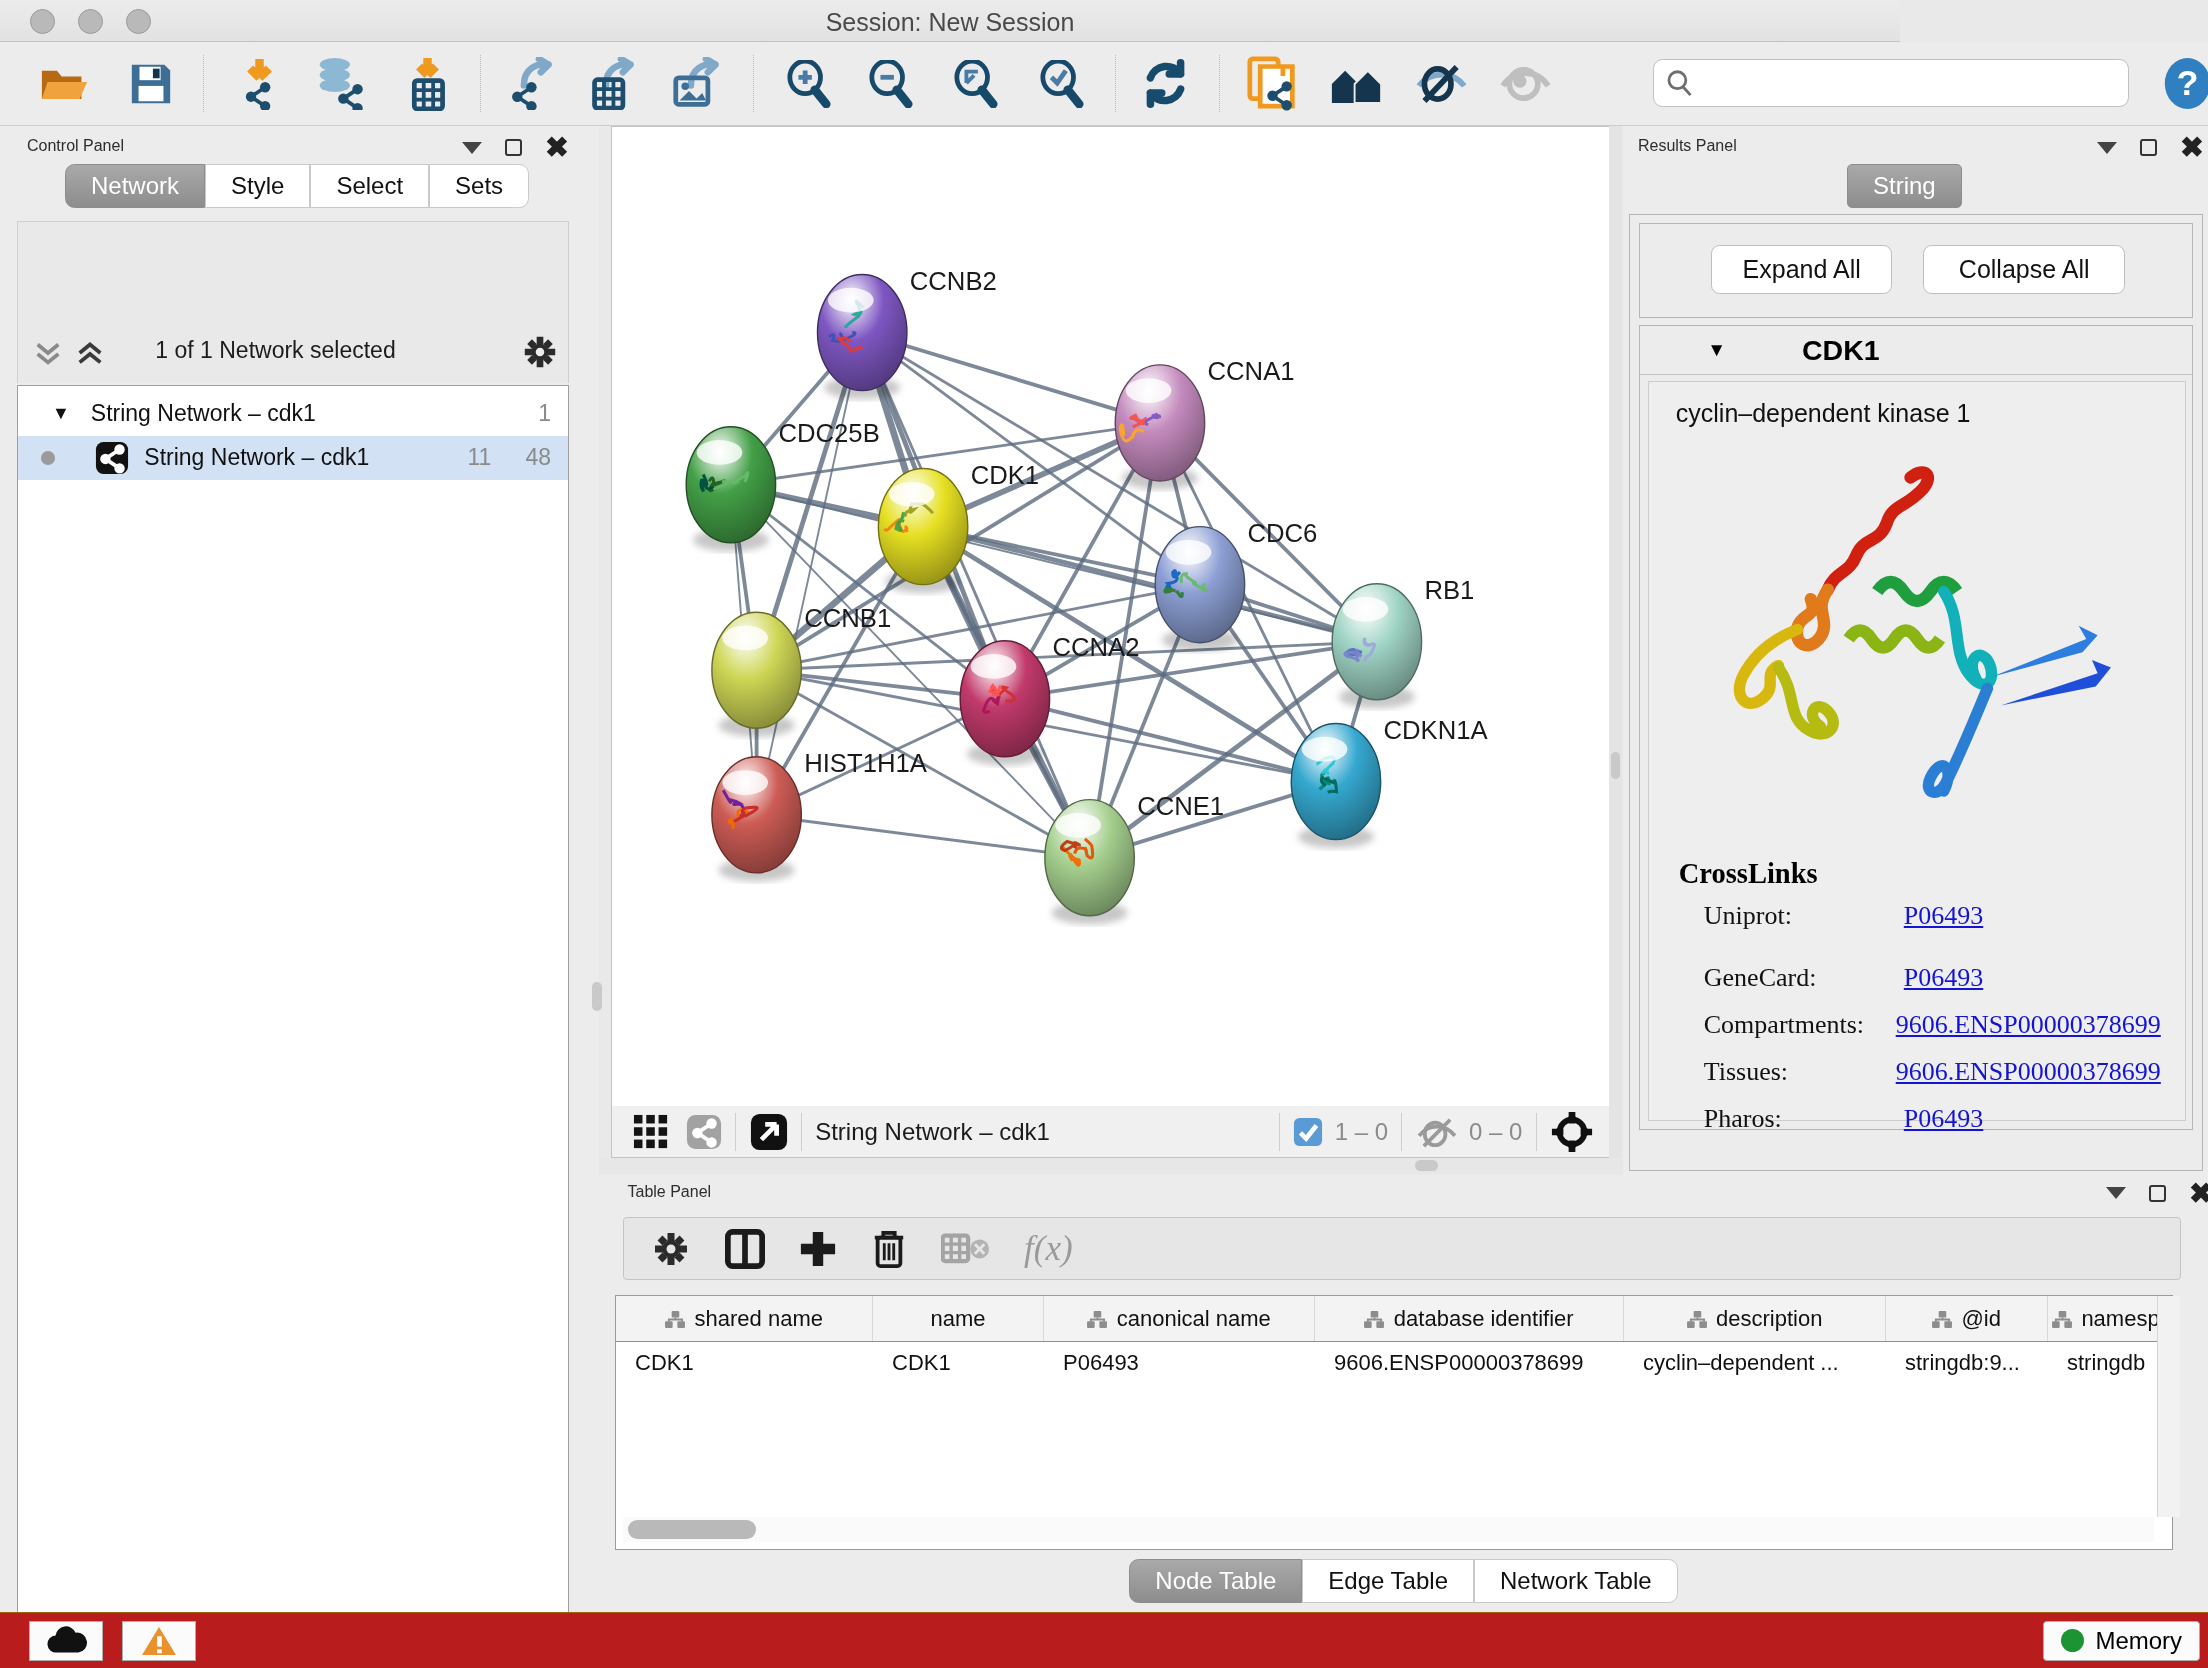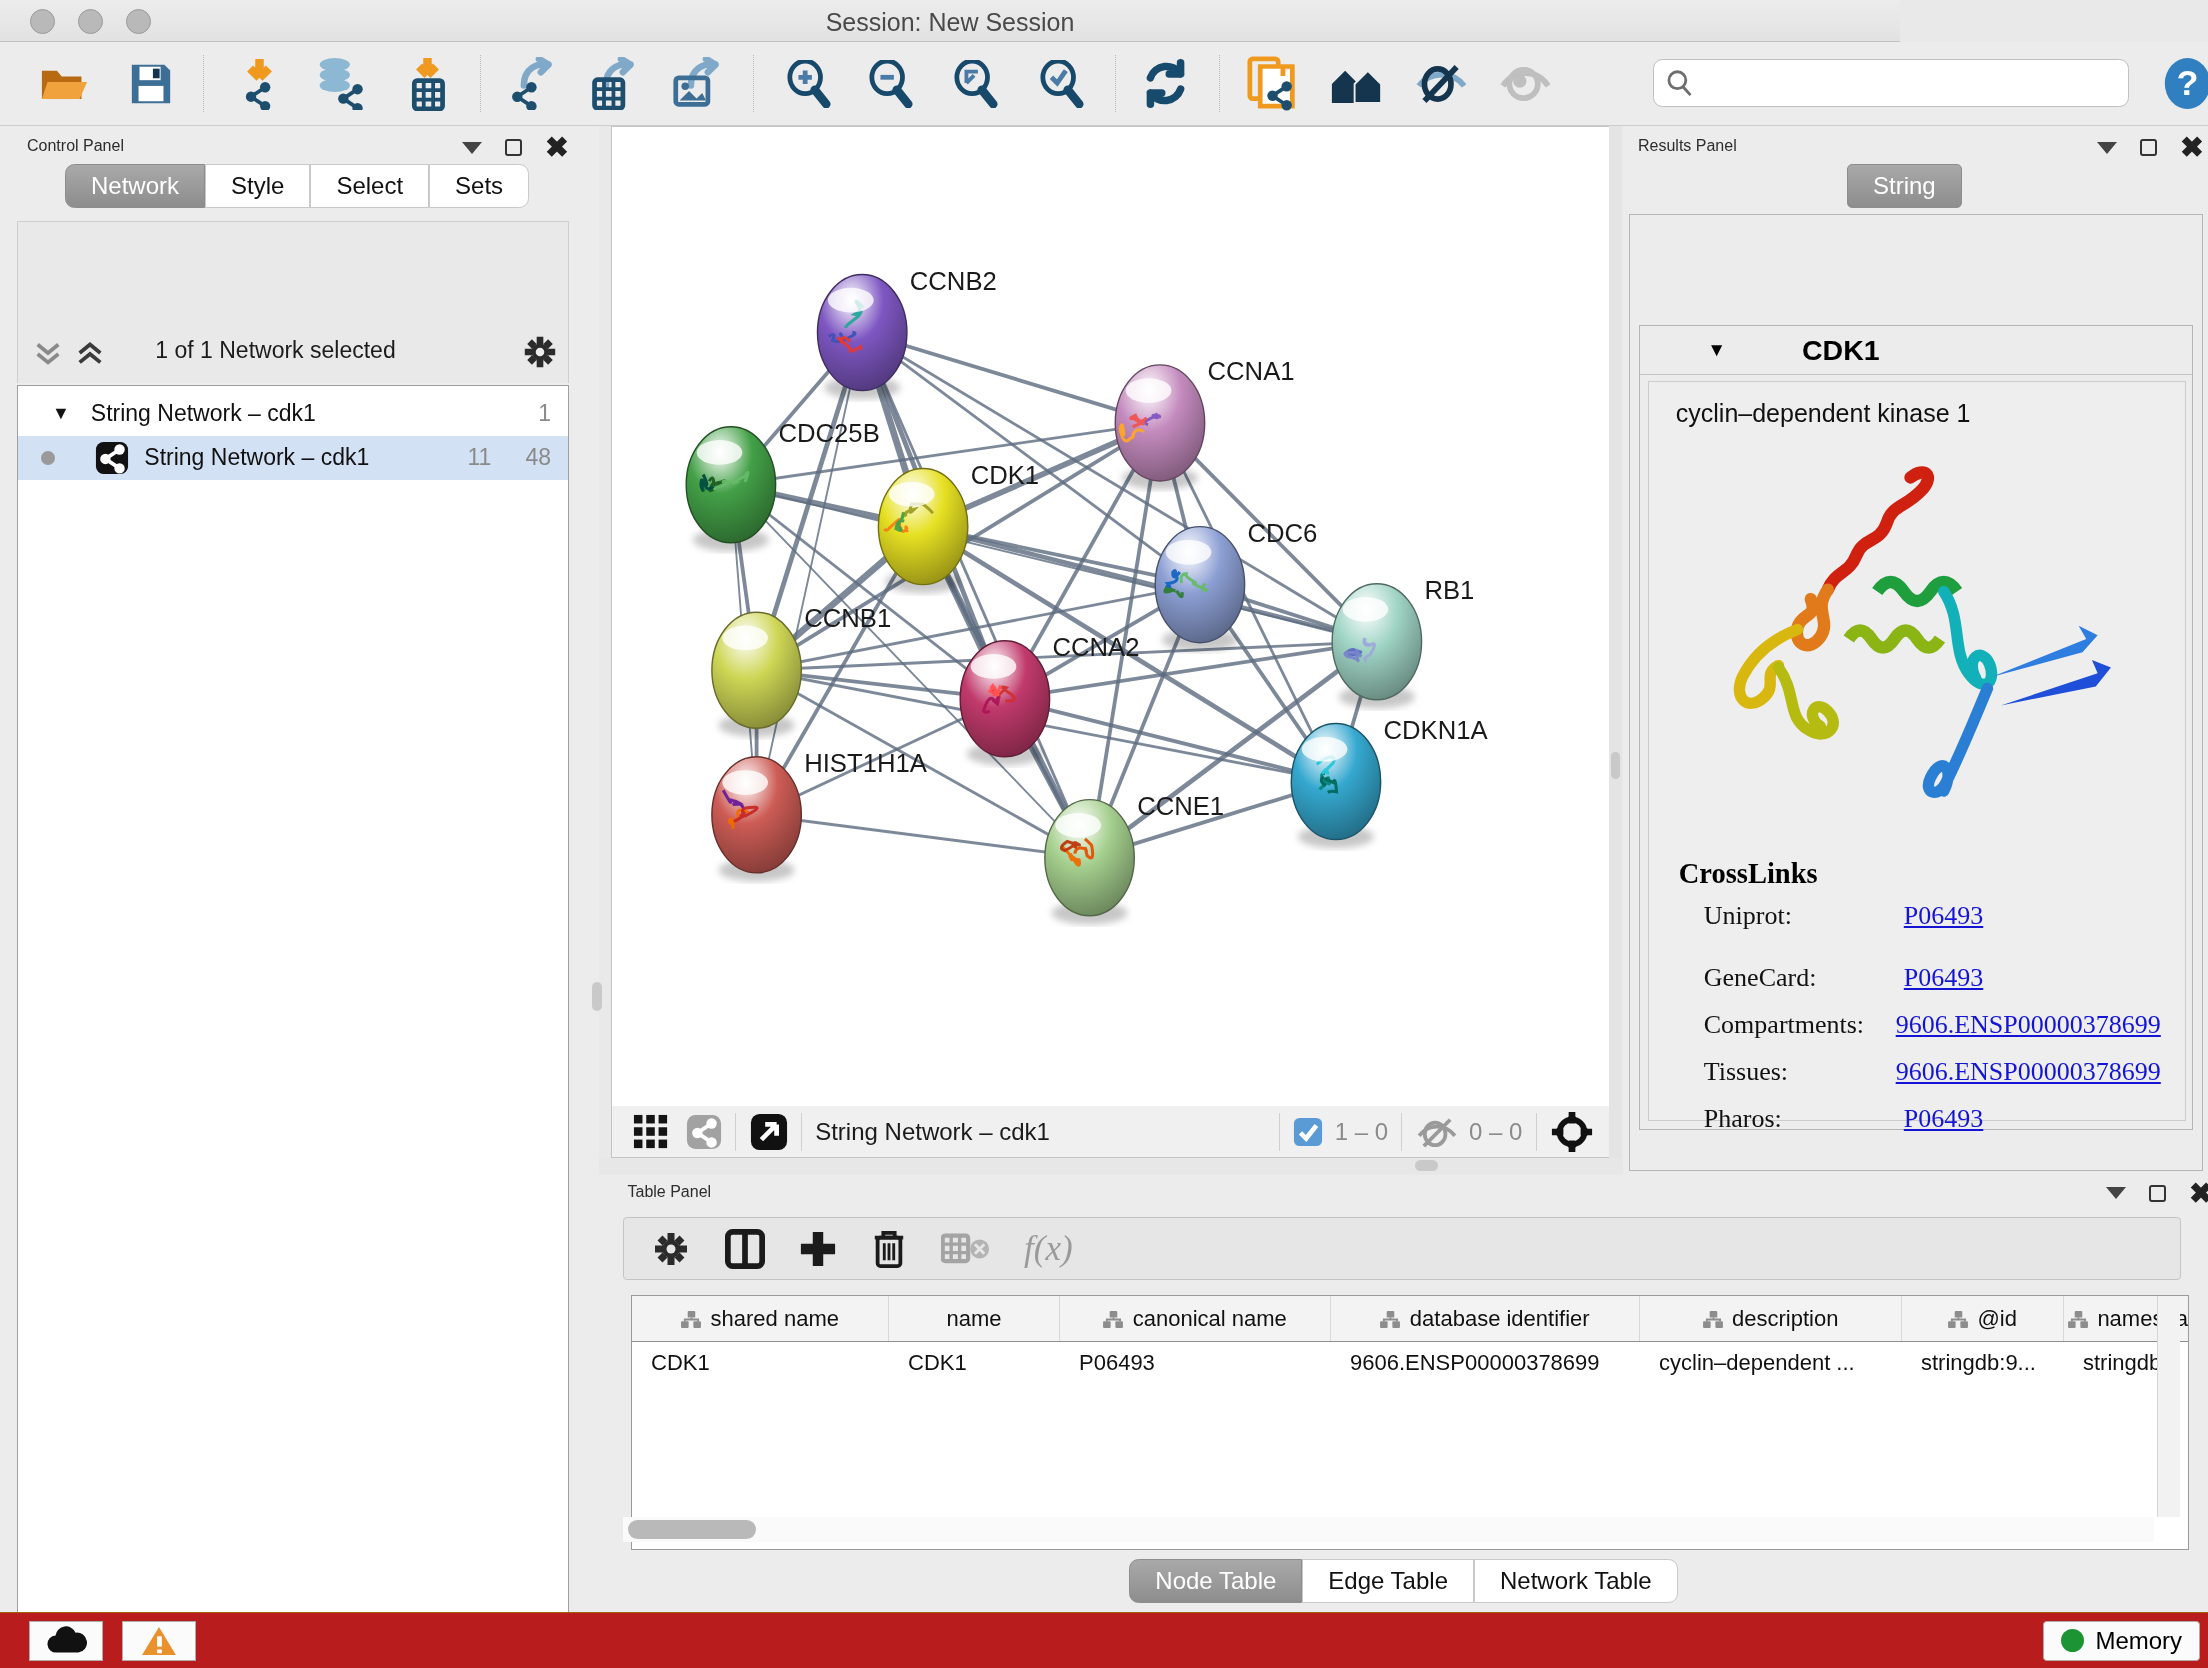--- a/index.html
+++ b/index.html
@@ -53,21 +53,21 @@
   .rp-btn { height:49px; background:#ffffff; border:1px solid #bdbdbd; border-radius:8.6px; font-size:25px; display:flex; align-items:center; justify-content:center; color:#111; }
   #rp-entrybox { left:9.5px; top:110px; width:554px; height:805px; border:1px solid #b5b5b5; background:#ececec; }
   #rp-entry-head { width:100%; height:49px; border-bottom:1px solid #c5c5c5; display:flex; align-items:center; }
   #rp-inner { left:7.6px; top:55px; width:538px; height:740px; background:#eeeeee; border:1px solid #cccccc; }
   .xl-label { font-family:"Liberation Serif",serif; font-size:26px; color:#111; }
   .xl-link { font-family:"Liberation Serif",serif; font-size:26px; color:#1414d4; text-decoration:underline; }
 
   
   #table-panel { left:599px; top:1175px; width:1609px; height:438px; background:#ececec; }
   #tp-toolbar { left:24px; top:42px; width:1558px; height:63px; background:#e6e6e6; border:1px solid #c4c4c4; border-radius:3.8px; display:flex; align-items:center; gap:34px; padding-left:27px; }
-  #tp-table { left:32px; top:120px; width:1558px; height:255px; background:#ffffff; border:1px solid #9a9a9a; overflow:hidden; }
+  #tp-table { left:16px; top:120px; width:1558px; height:255px; background:#ffffff; border:1px solid #9a9a9a; overflow:hidden; }
   #tp-header { display:flex; height:46px; background:#f3f3f3; border-bottom:1.9px solid #8f8f8f; }
   .th { display:flex; align-items:center; justify-content:center; gap:9.5px; font-size:22px; color:#111; border-right:1px solid #d8d8d8; overflow:hidden; white-space:nowrap; }
   #tp-row { display:flex; height:42px; align-items:center; }
   .td { font-size:22px; color:#111; padding-left:19px; overflow:hidden; white-space:nowrap; }
   #tp-hscroll { left:24px; top:342px; width:1531px; height:25px; background:#fafafa; }
   #tp-hthumb { left:4.8px; top:2.9px; width:128px; height:19px; background:#b9b9b9; border-radius:9.5px; }
   #tp-vscroll { left:1558px; top:121px; width:23px; height:221px; background:#f2f2f2; border-left:1px solid #d5d5d5; }
   #tp-tabs { left:0; top:384px; width:1609px; height:48px; display:flex; justify-content:center; }
 
   
@@ -600,20 +600,24 @@
     <div class="abs panel-title" style="left:15px; top:11.4px">Results Panel</div>
     <div class="abs chrome-btns" style="left:474px; top:13.3px">
       <div class="chr-tri"></div>
       <div class="chr-box"></div>
       <div class="chr-x">✖</div>
     </div>
     <div class="abs" style="left:224px; top:38px; display:flex">
       <div class="tab only active">String</div>
     </div>
     <div class="abs" id="rp-outer">
+      <div class="abs" id="rp-btnbox">
+        <div class="abs rp-btn" style="left:71px; top:21px; width:181px">Expand All</div>
+        <div class="abs rp-btn" style="left:283px; top:21px; width:202px">Collapse All</div>
+      </div>
       <div class="abs" id="rp-entrybox">
         <div id="rp-entry-head">
           <span style="margin-left:67px; font-size:19px">▼</span>
           <span style="margin-left:76px; font-size:28.5px; font-weight:bold">CDK1</span>
         </div>
         <div class="abs" id="rp-inner">
           <div class="abs" style="left:27px; top:17px; font-size:25px; color:#111">cyclin–dependent kinase 1</div>
           <svg class="abs" style="left:57px; top:67px" width="428" height="399" viewBox="0 0 450 420">
             <path d="M215 30 C230 18 240 28 228 42 C210 62 196 58 190 78 C182 100 166 92 158 112 C150 132 136 128 128 148" fill="none" stroke="#cf2010" stroke-width="13" stroke-linecap="round"></path>
             <path d="M128 148 C112 170 132 180 120 198 C108 214 92 206 96 188 C100 172 118 178 110 158" fill="none" stroke="#e07a1a" stroke-width="13" stroke-linecap="round"></path>

